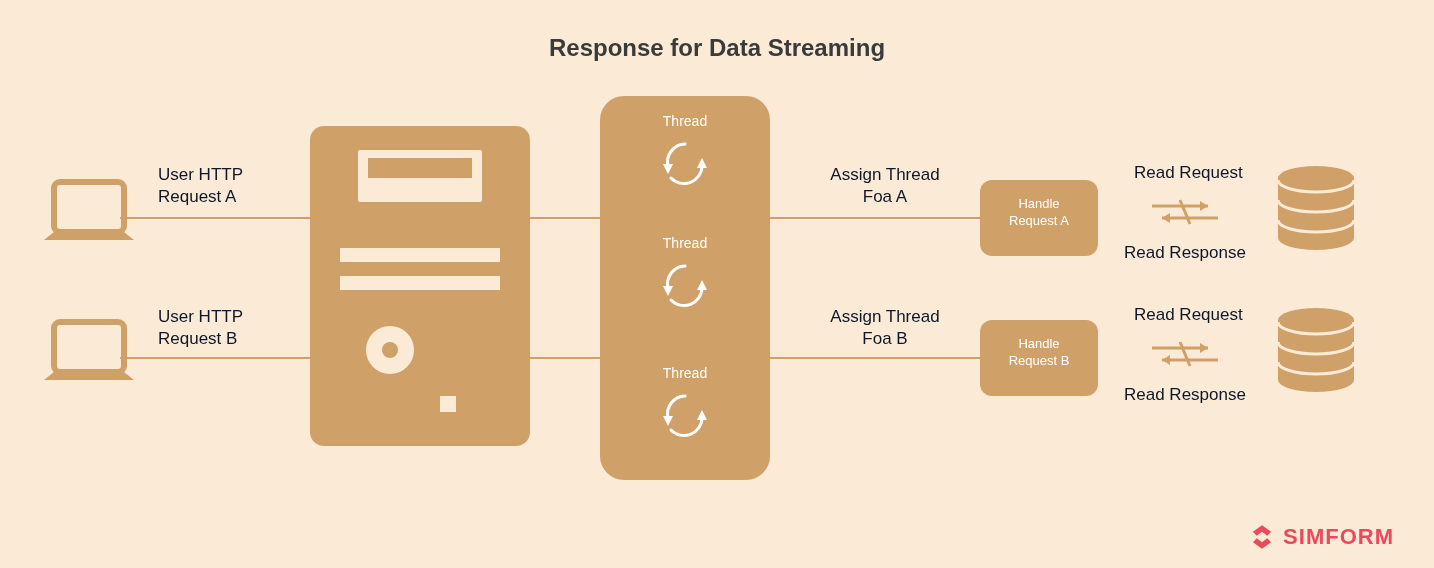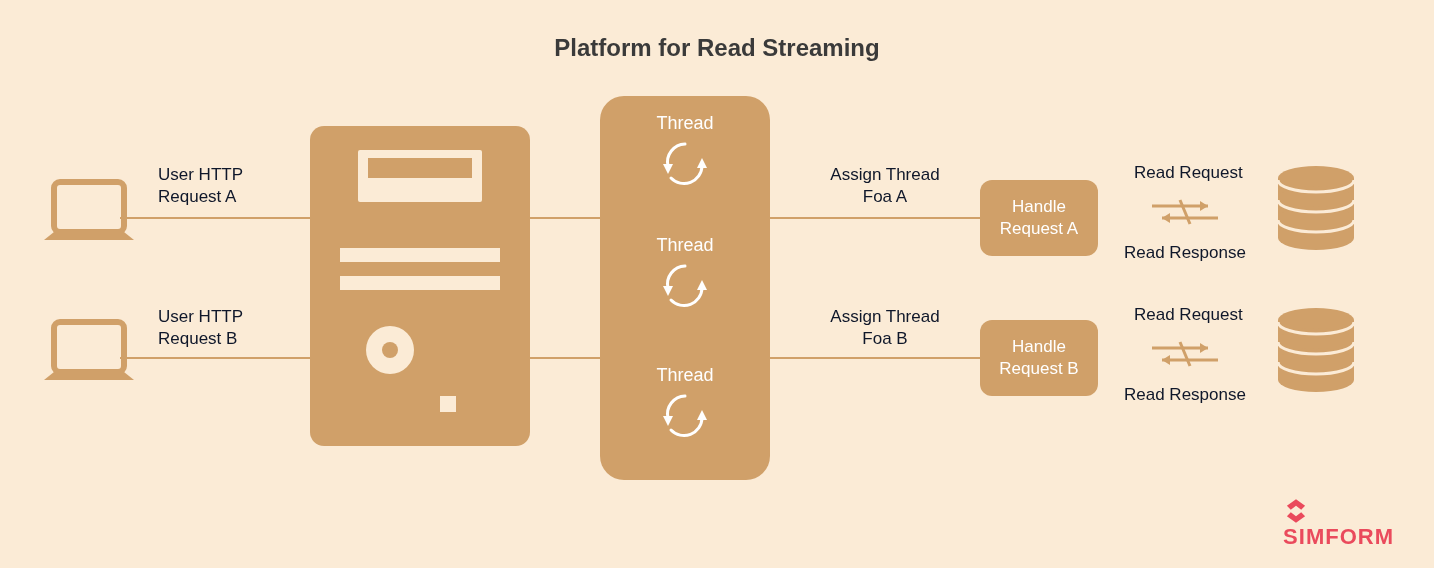--- a/index.html
+++ b/index.html
@@ -22,48 +22,47 @@
   }
   .label {
     position: absolute;
     color: #0f172a;
     font-size: 17px;
     line-height: 1.3;
     font-weight: 400;
   }
   .thread-label {
     color: #fff;
-    font-size: 18px;
+    font-size: 14px;
     text-align: center;
   }
   .handle-label {
     color: #fff;
-    font-size: 17px;
+    font-size: 13px;
     text-align: center;
     line-height: 1.3;
   }
   .logo {
     position: absolute;
     right: 40px;
     bottom: 18px;
     color: #ea4a5c;
     font-weight: 700;
     font-size: 22px;
     letter-spacing: 1px;
     display: flex;
-    align-items: flex-start;
-    flex-direction: column;
+    align-items: center;
   }
   .logo svg { margin-right: 8px; }
   svg.abs { position: absolute; }
 </style>
 </head>
 <body>
 
-<div class="title">Platform for Read Streaming</div>
+<div class="title">Response for Data Streaming</div>
 
 <div class="label" style="left:158px; top:164px; white-space:pre-line;">User HTTP
 Request A</div>
 <div class="label" style="left:158px; top:306px; white-space:pre-line;">User HTTP
 Request B</div>
 
 <div class="label" style="left:815px; top:164px; white-space:pre-line; text-align:center; width:140px;">Assign Thread
 Foa A</div>
 <div class="label" style="left:815px; top:306px; white-space:pre-line; text-align:center; width:140px;">Assign Thread
 Foa B</div>

